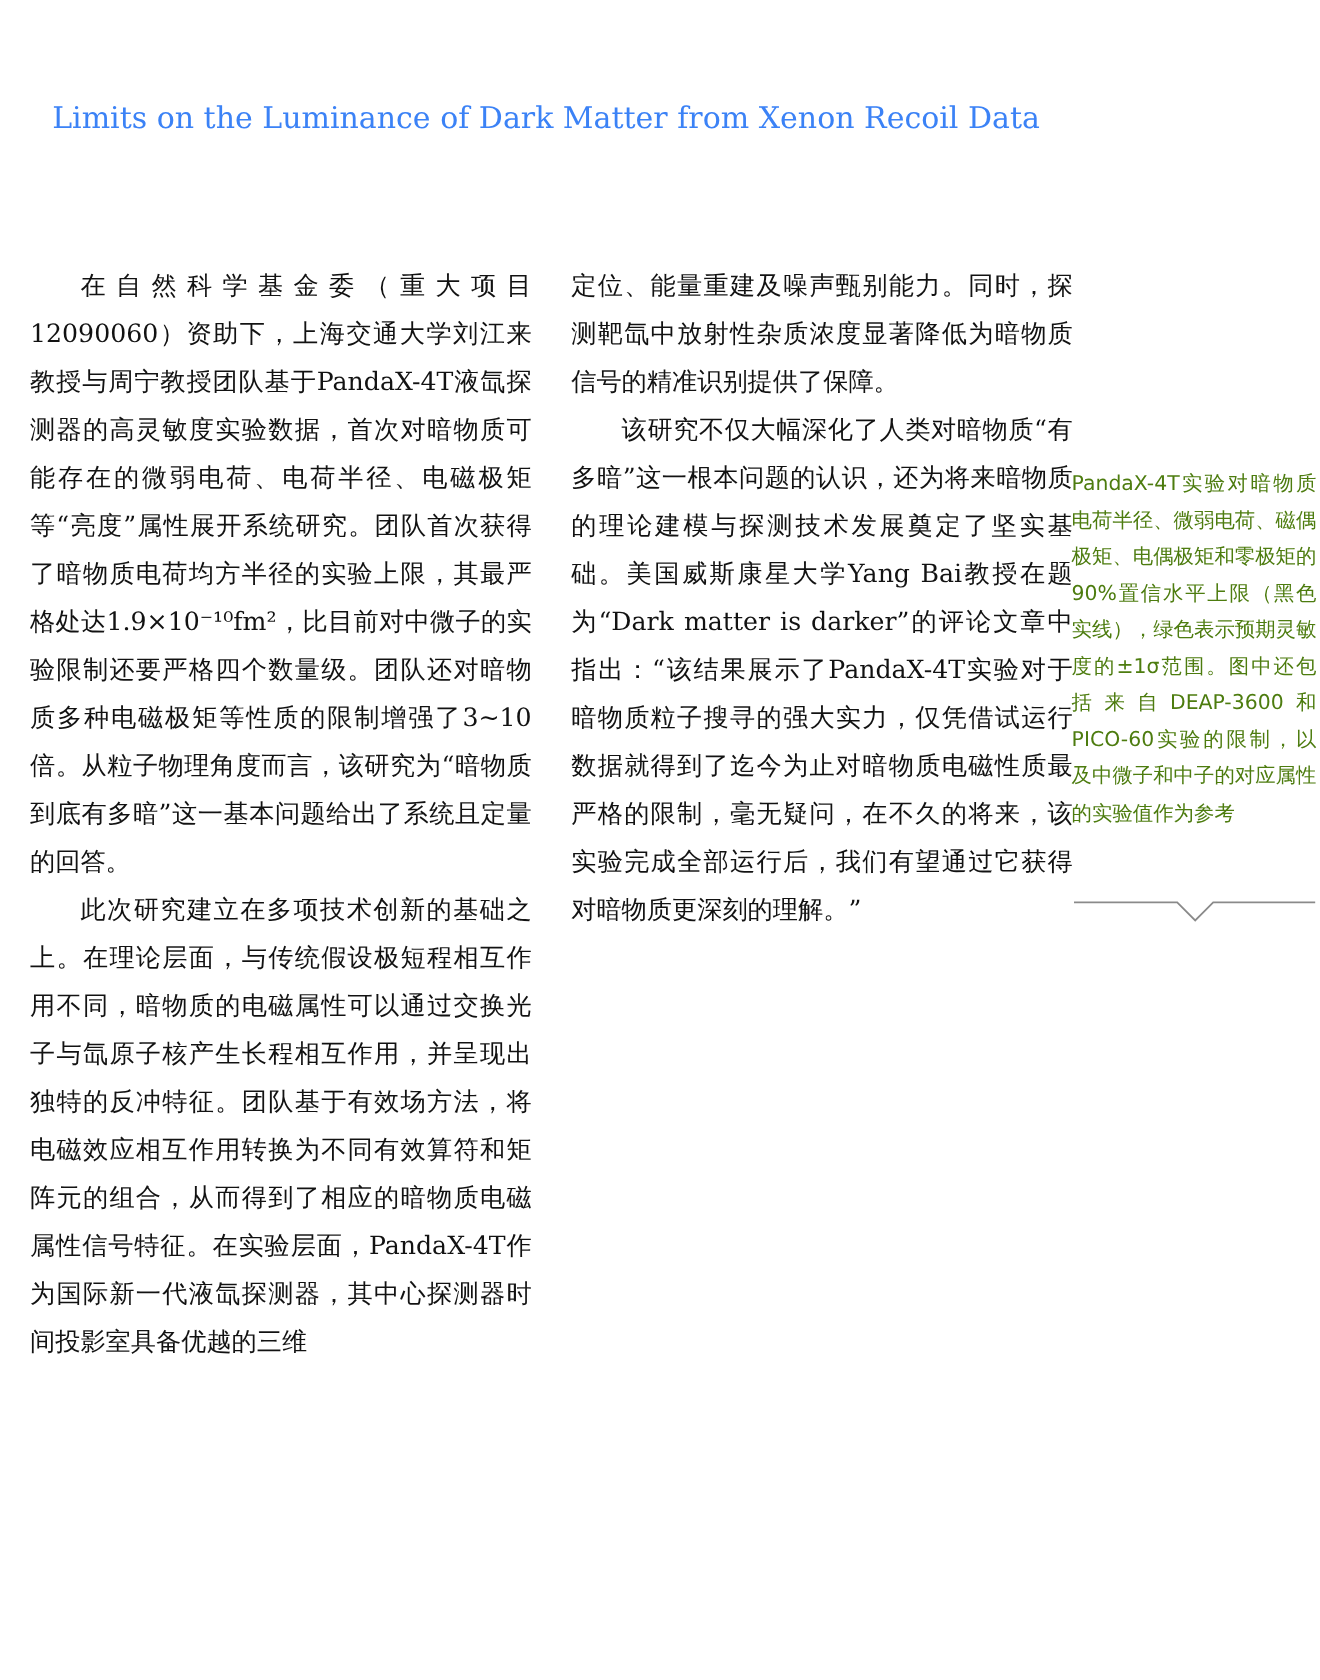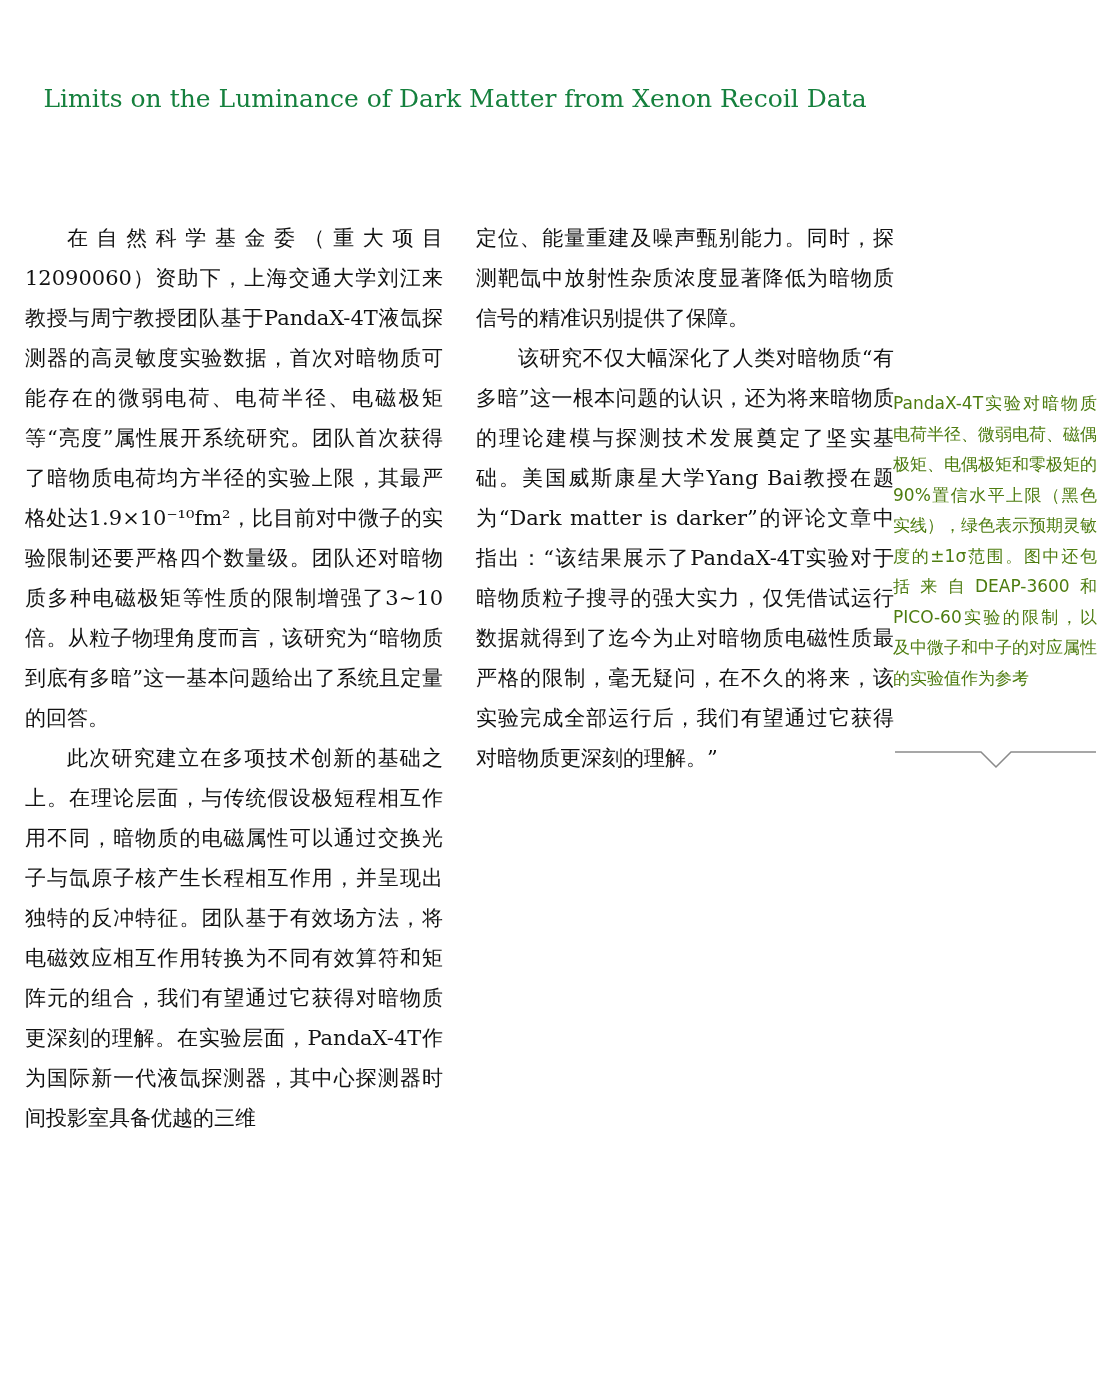--- a/index.html
+++ b/index.html
@@ -2,41 +2,41 @@
 <html><head>
 <meta charset="utf-8">
 <style>
   html,body{margin:0;padding:0;background:#ffffff;}
   #page{position:relative;width:1100px;height:1400px;background:#ffffff;overflow:hidden;
         font-family:"DejaVu Serif","Liberation Serif",serif;}
   .title-zh{position:absolute;left:0;top:22px;width:910px;text-align:center;
         font-family:"DejaVu Sans","Liberation Sans",sans-serif;font-weight:700;
         font-size:38px;letter-spacing:2px;color:#15489c;}
   .title-en{position:absolute;left:0;top:84px;width:910px;text-align:center;
-        font-size:25px;color:#15803d;}
+        font-size:25px;color:#3b82f6;}
   .col{position:absolute;text-align:justify;font-size:21px;line-height:40px;color:#121212;}
   .col p{margin:0;text-indent:2em;}
   .col p.noindent{text-indent:0;}
   #col-left{left:25px;top:218px;width:418px;}
   #col-right{left:455px;top:218px;width:418px;margin-left:21px;}
   #sidebar-caption{position:absolute;left:893px;top:388px;width:204px;
         font-family:"DejaVu Sans","Liberation Sans",sans-serif;
         font-size:17px;line-height:30.5px;color:#4d7c0f;text-align:justify;}
   #sidebar-chevron{position:absolute;left:893px;top:740px;}
   #figure{position:absolute;left:0;top:780px;width:1100px;height:620px;}
 </style>
 </head>
 <body>
 
 <div id="page">
   <h2 class="title-en" style="font-weight:normal;margin:0;">Limits on the Luminance of Dark Matter from Xenon Recoil Data</h2>
 
   <div class="col" id="col-left">
       <p>在自然科学基金委（重大项目12090060）资助下，上海交通大学刘江来教授与周宁教授团队基于PandaX-4T液氙探测器的高灵敏度实验数据，首次对暗物质可能存在的微弱电荷、电荷半径、电磁极矩等“亮度”属性展开系统研究。团队首次获得了暗物质电荷均方半径的实验上限，其最严格处达1.9×10⁻¹⁰fm²，比目前对中微子的实验限制还要严格四个数量级。团队还对暗物质多种电磁极矩等性质的限制增强了3~10倍。从粒子物理角度而言，该研究为“暗物质到底有多暗”这一基本问题给出了系统且定量的回答。</p>
-      <p>此次研究建立在多项技术创新的基础之上。在理论层面，与传统假设极短程相互作用不同，暗物质的电磁属性可以通过交换光子与氙原子核产生长程相互作用，并呈现出独特的反冲特征。团队基于有效场方法，将电磁效应相互作用转换为不同有效算符和矩阵元的组合，我们有望通过它获得对暗物质更深刻的理解。在实验层面，PandaX-4T作为国际新一代液氙探测器，其中心探测器时间投影室具备优越的三维</p>
+      <p>此次研究建立在多项技术创新的基础之上。在理论层面，与传统假设极短程相互作用不同，暗物质的电磁属性可以通过交换光子与氙原子核产生长程相互作用，并呈现出独特的反冲特征。团队基于有效场方法，将电磁效应相互作用转换为不同有效算符和矩阵元的组合，从而得到了相应的暗物质电磁属性信号特征。在实验层面，PandaX-4T作为国际新一代液氙探测器，其中心探测器时间投影室具备优越的三维</p>
     </div>
   <div class="col" id="col-right">
       <p class="noindent">定位、能量重建及噪声甄别能力。同时，探测靶氙中放射性杂质浓度显著降低为暗物质信号的精准识别提供了保障。</p>
       <p>该研究不仅大幅深化了人类对暗物质“有多暗”这一根本问题的认识，还为将来暗物质的理论建模与探测技术发展奠定了坚实基础。美国威斯康星大学Yang Bai教授在题为“Dark matter is darker”的评论文章中指出：“该结果展示了PandaX-4T实验对于暗物质粒子搜寻的强大实力，仅凭借试运行数据就得到了迄今为止对暗物质电磁性质最严格的限制，毫无疑问，在不久的将来，该实验完成全部运行后，我们有望通过它获得对暗物质更深刻的理解。”</p>
     </div>
 
   <div id="sidebar-caption">PandaX-4T实验对暗物质电荷半径、微弱电荷、磁偶极矩、电偶极矩和零极矩的90%置信水平上限（黑色实线），绿色表示预期灵敏度的±1σ范围。图中还包括来自DEAP-3600和PICO-60实验的限制，以及中微子和中子的对应属性的实验值作为参考</div>
   <svg id="sidebar-chevron" width="205" height="32">
     <path d="M2,12 H88 L103,27 L118,12 H203" fill="none" stroke="#8a8a8a" stroke-width="1.5"></path>
   </svg>

